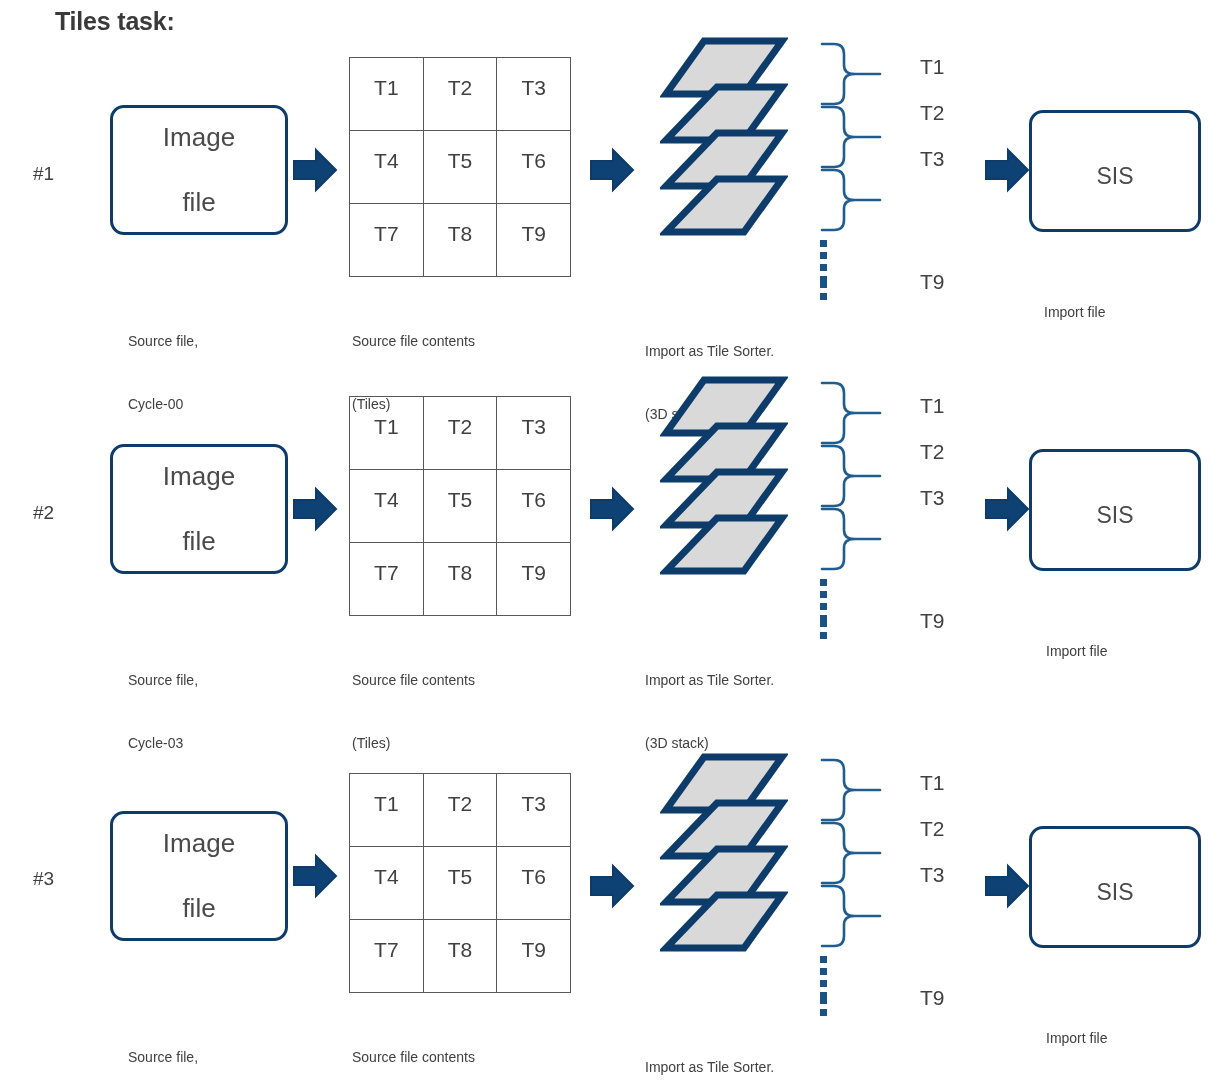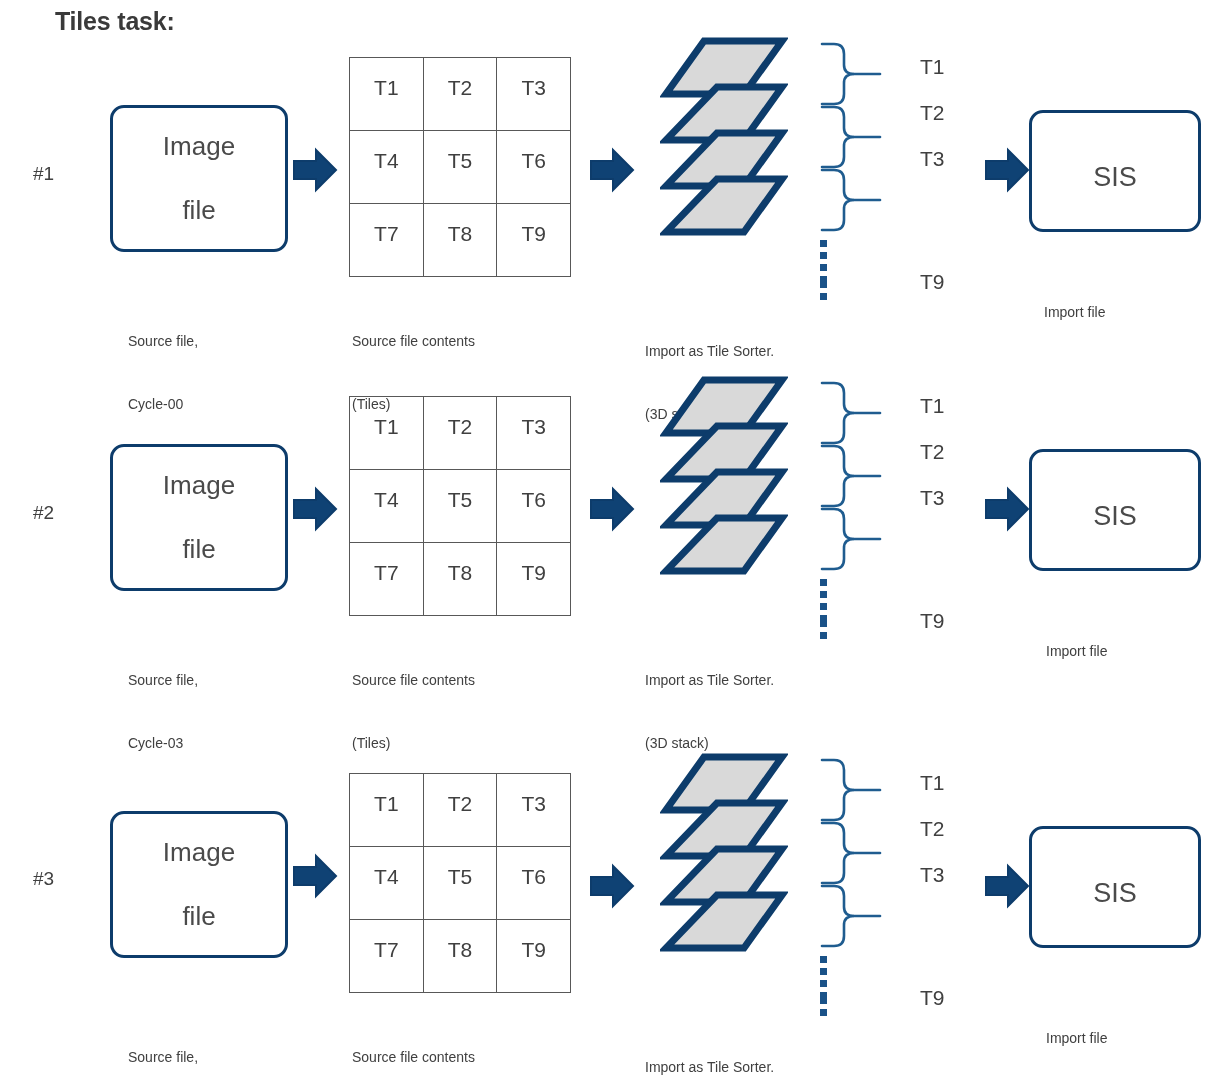--- a/index.html
+++ b/index.html
@@ -46,23 +46,23 @@
     box-sizing:border-box;
   }
   .rbox span{
     font-size:26px;
     color:#4a4a4a;
     line-height:1.12;
     display:block;
     text-align:center;
     white-space:nowrap;
   }
-  .box-imagefile{width:178px;height:147px;gap:35px;}
+  .box-imagefile{width:178px;height:130px;gap:35px;}
   .box-sis{width:172px;height:122px;}
-  .box-sis span{font-size:27px;margin-top:12px;}
+  .box-sis span{font-size:23px;margin-top:12px;}
 
   
   .arrow{
     position:absolute;
     width:46px;height:48px;
   }
   .arrow svg{display:block;width:100%;height:100%;}
 
   
   .grid{

